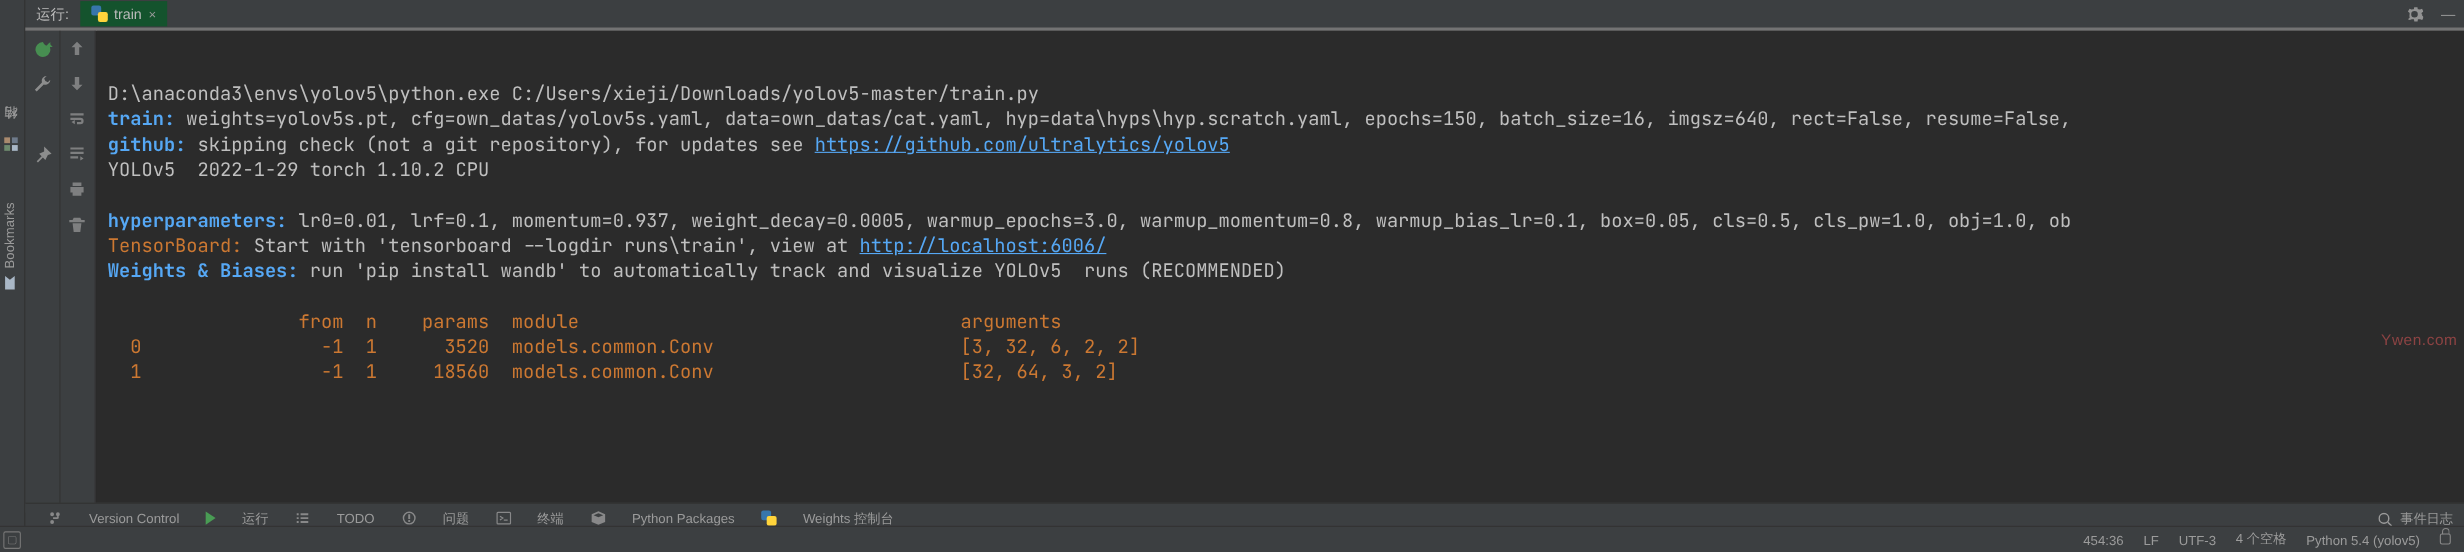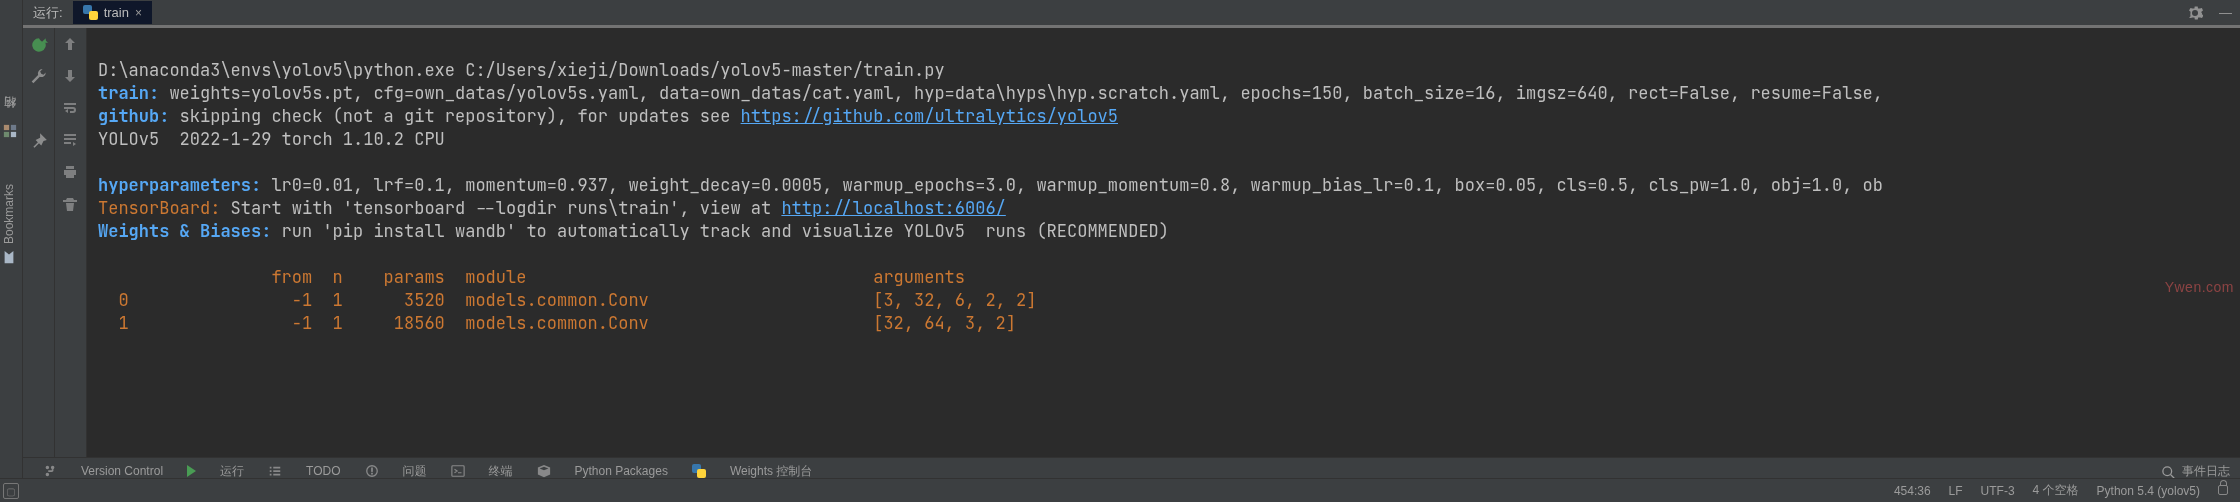--- a/index.html
+++ b/index.html
@@ -43,21 +43,21 @@
   border-bottom: 3px solid #737373;
   display: flex;
   align-items: center;
   padding-left: 10px;
   color: #bbbbbb;
   font-size: 13px;
 }
 .run-header .run-label { margin-right: 10px; color: #bbbbbb; }
 .run-header .tab {
   display: flex; align-items: center;
-  background: #0f172a;
+  background: #14532d;
   height: 23px;
   padding: 0 10px;
   gap: 6px;
   border-radius: 0;
 }
 .run-header .tab .tab-close { color: #9b9b9b; font-size: 12px; cursor: pointer; }
 .run-header .spacer { flex: 1; }
 .run-header .gear, .run-header .hide { color: #9b9b9b; padding: 0 8px; cursor: pointer; }
 
 .py-icon {
@@ -106,30 +106,30 @@
 
 .console {
   position: absolute;
   left: 88px; right: 0; top: 28px; bottom: 36px;
   background: #2b2b2b;
   font-family: "JetBrains Mono", Consolas, "Courier New", monospace;
   font-size: 17px;
   line-height: 23px;
   white-space: pre;
   overflow: hidden;
-  padding: 8px 10px;
+  padding: 24px 10px;
   color: #bbbbbb;
 }
 .console .c-key { color: #56a8f5; font-weight: bold; }
 .console .c-link { color: #56a8f5; text-decoration: underline; cursor: pointer; }
 .console .c-orange { color: #cc7832; }
 .console .c-white { color: #bfbfbf; }
 .watermark {
   position: absolute;
-  right: 6px; top: 248px;
+  right: 6px; top: 270px;
   font-family: Arial, sans-serif;
   font-size: 14px;
   color: #c05050;
   opacity: .65;
   letter-spacing: .5px;
 }
 
 
 .bottom-bar {
   position: absolute;

